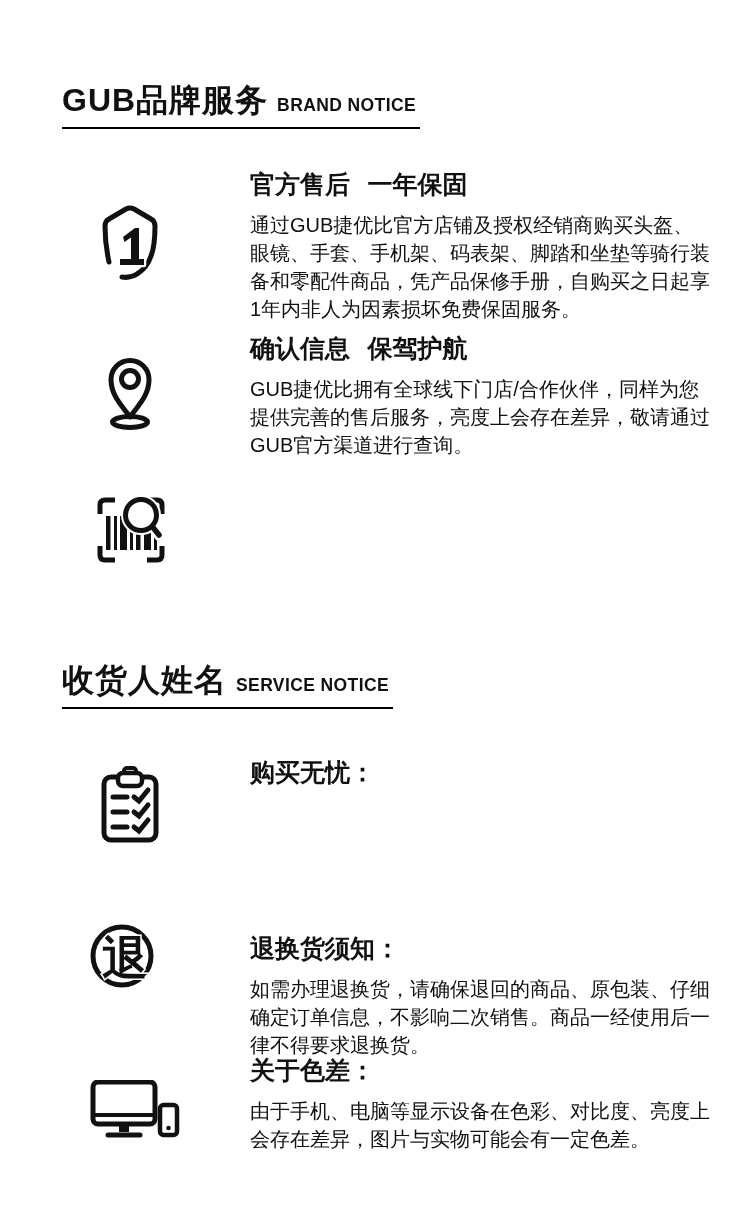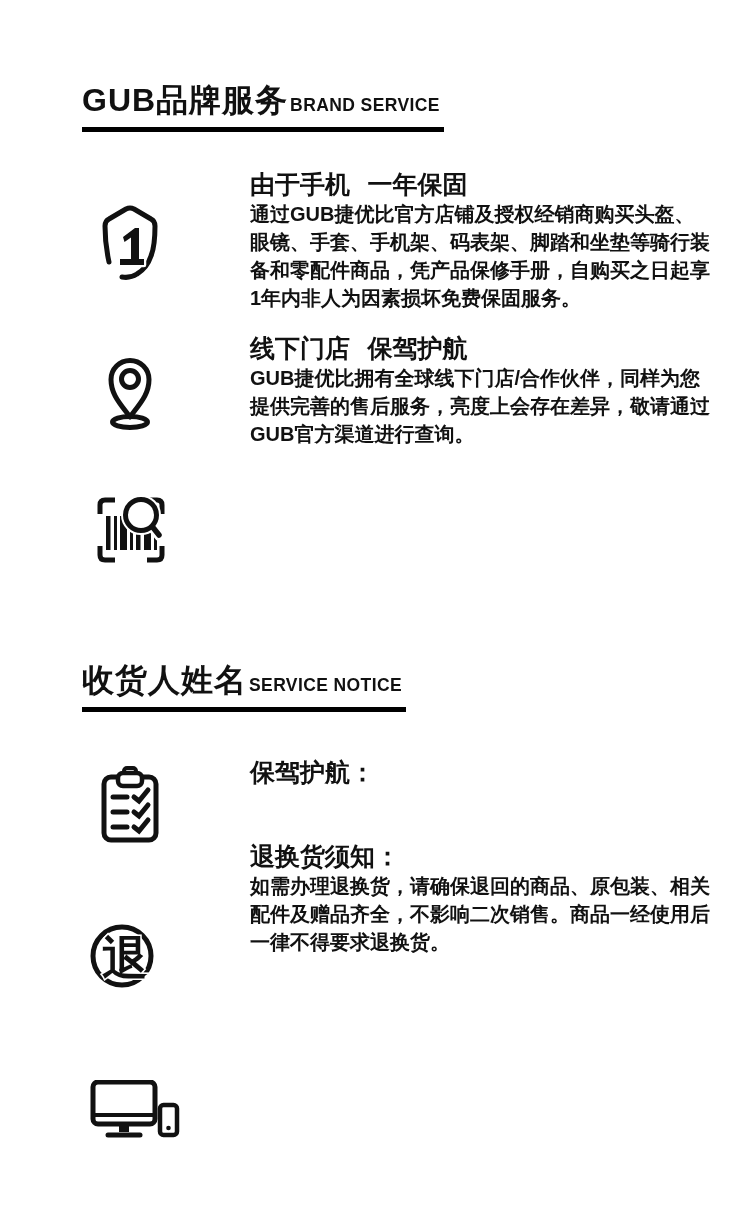--- a/index.html
+++ b/index.html
@@ -4,65 +4,65 @@
 <style>
   html,body { margin:0; padding:0; background:#ffffff; }
   .page {
     position:relative; width:750px; height:1229px; background:#ffffff;
     color:#111111; font-family:"Liberation Sans","DejaVu Sans",sans-serif;
     overflow:hidden;
   }
   
   .sec-header {
     position:absolute; left:62px; display:inline-flex; align-items:baseline;
-    gap:2px; border-bottom:5px solid #000000; padding-bottom:9px; padding-right:4px;margin-left:20px;
+    gap:9px; border-bottom:2px solid #000000; padding-bottom:9px; padding-right:4px;
   }
   .sec-header .cn { font-size:32px; font-weight:bold; letter-spacing:1px; line-height:1.05; }
   .sec-header .en { font-size:17.5px; font-weight:bold; letter-spacing:0.4px; }
   #brand-header  { top:84px; }
   #notice-header { top:664px; }
   
   .item-text { position:absolute; left:250px; width:462px; }
   .item-title { font-size:25px; font-weight:bold; line-height:1.15; word-spacing:0.42em; }
-  .item-body  { margin-top:1px; font-size:20px; line-height:28px; font-weight:700; text-align:left; }
+  .item-body  { margin-top:12px; font-size:20px; line-height:28px; font-weight:400; text-align:left; }
   .item-icon  { position:absolute; }
   svg { display:block; }
   .stroke { fill:none; stroke:#111111; stroke-width:5; }
   .round  { stroke-linecap:round; stroke-linejoin:round; }
 </style>
 </head>
 <body>
 
 <div class="page">
 
   <div class="sec-header" id="brand-header">
     <span class="cn">GUB品牌服务</span>
-    <span class="en">BRAND SERVICE</span>
+    <span class="en">BRAND NOTICE</span>
   </div>
 
   <div class="item-icon" style="left:97px; top:204px;">
     <svg width="66" height="82" viewBox="0 0 66 82">
       <path class="stroke round" stroke-width="5.5" d="M12 58 Q8 40 8 22 Q8 17 12 15 L29 5 Q33 3 37 5 L54 15 Q58 17 58 22 Q58 42 54 52 Q50 64 40 70 Q33 74.5 25 73"></path>
       <path d="M26 33 L38 24 L42 24 L42 55 L47 55 L47 61 L23 61 L23 55 L34 55 L34 33.5 L27.5 38 Z" fill="#111111" stroke="#ffffff" stroke-width="4.5" stroke-linejoin="round" paint-order="stroke">1</path>
     </svg>
   </div>
   <div class="item-text" style="top:170px;">
-    <div class="item-title">由于手机 一年保固</div>
+    <div class="item-title">官方售后 一年保固</div>
     <div class="item-body">通过GUB捷优比官方店铺及授权经销商购买头盔、眼镜、手套、手机架、码表架、脚踏和坐垫等骑行装备和零配件商品，凭产品保修手册，自购买之日起享1年内非人为因素损坏免费保固服务。</div>
   </div>
 
   <div class="item-icon" style="left:104px; top:356px;">
     <svg width="52" height="76" viewBox="0 0 52 76">
       <ellipse class="stroke" stroke-width="4.5" cx="26" cy="66" rx="17.5" ry="5.5"></ellipse>
       <path d="M26 61 C16 47.5 7 38.5 7 23.5 A19 19 0 0 1 45 23.5 C45 38.5 36 47.5 26 61 Z" fill="#ffffff" stroke="#111111" stroke-width="5" stroke-linejoin="round"></path>
       <circle class="stroke" cx="26" cy="23" r="8.5"></circle>
     </svg>
   </div>
   <div class="item-text" style="top:334px;">
-    <div class="item-title">线下门店 保驾护航</div>
+    <div class="item-title">确认信息 保驾护航</div>
     <div class="item-body">GUB捷优比拥有全球线下门店/合作伙伴，同样为您提供完善的售后服务，亮度上会存在差异，敬请通过GUB官方渠道进行查询。</div>
   </div>
 
   <div class="item-icon" style="left:96px; top:494px;">
     <svg width="70" height="74" viewBox="0 0 70 74">
       <path class="stroke" d="M4 20 L4 11 Q4 6 9 6 L19 6"></path>
       <path class="stroke" d="M51 6 L61 6 Q66 6 66 11 L66 20"></path>
       <path class="stroke" d="M4 52 L4 61 Q4 66 9 66 L19 66"></path>
       <path class="stroke" d="M66 52 L66 61 Q66 66 61 66 L51 66"></path>
       <g fill="#111111">
@@ -95,38 +95,42 @@
         <line x1="13" y1="31" x2="27" y2="31"></line>
         <path d="M34 31 L39 35 L48 24"></path>
         <line x1="13" y1="46" x2="27" y2="46"></line>
         <path d="M34 46 L39 50 L48 39"></path>
         <line x1="13" y1="61" x2="27" y2="61"></line>
         <path d="M34 61 L39 65 L48 54"></path>
       </g>
     </svg>
   </div>
   <div class="item-text" style="top:758px;">
-    <div class="item-title">保驾护航：</div>
+    <div class="item-title">购买无忧：</div>
   </div>
 
   <div class="item-icon" style="left:88px; top:922px;">
     <svg width="76" height="72" viewBox="0 0 76 72">
       <circle class="stroke" stroke-width="5.5" cx="34" cy="34" r="29"></circle>
       <text x="37" y="36" text-anchor="middle" dominant-baseline="central" font-size="46" font-weight="bold" fill="#111111" stroke="#ffffff" stroke-width="3" paint-order="stroke" font-family="'Liberation Sans','DejaVu Sans',sans-serif">退</text>
     </svg>
   </div>
-  <div class="item-text" style="top:842px;">
+  <div class="item-text" style="top:934px;">
     <div class="item-title">退换货须知：</div>
-    <div class="item-body">如需办理退换货，请确保退回的商品、原包装、相关配件及赠品齐全，不影响二次销售。商品一经使用后一律不得要求退换货。</div>
+    <div class="item-body">如需办理退换货，请确保退回的商品、原包装、仔细确定订单信息，不影响二次销售。商品一经使用后一律不得要求退换货。</div>
   </div>
 
   <div class="item-icon" style="left:90px; top:1080px;">
     <svg width="90" height="60" viewBox="0 0 90 60">
       <rect class="stroke round" x="3" y="2" width="62" height="42" rx="5"></rect>
       <line x1="4" y1="35" x2="64" y2="35" stroke="#111111" stroke-width="4"></line>
       <rect x="29" y="44" width="10" height="8" fill="#111111"></rect>
       <line x1="18" y1="55" x2="50" y2="55" stroke="#111111" stroke-width="5" stroke-linecap="round"></line>
       <rect x="70" y="25" width="17" height="30" rx="3.5" fill="#ffffff" stroke="#111111" stroke-width="4.5"></rect>
       <circle cx="78.5" cy="48" r="2.3" fill="#111111"></circle>
     </svg>
   </div>
+  <div class="item-text" style="top:1056px;">
+    <div class="item-title">关于色差：</div>
+    <div class="item-body">由于手机、电脑等显示设备在色彩、对比度、亮度上会存在差异，图片与实物可能会有一定色差。</div>
+  </div>
 
 </div>
 
 </body></html>

